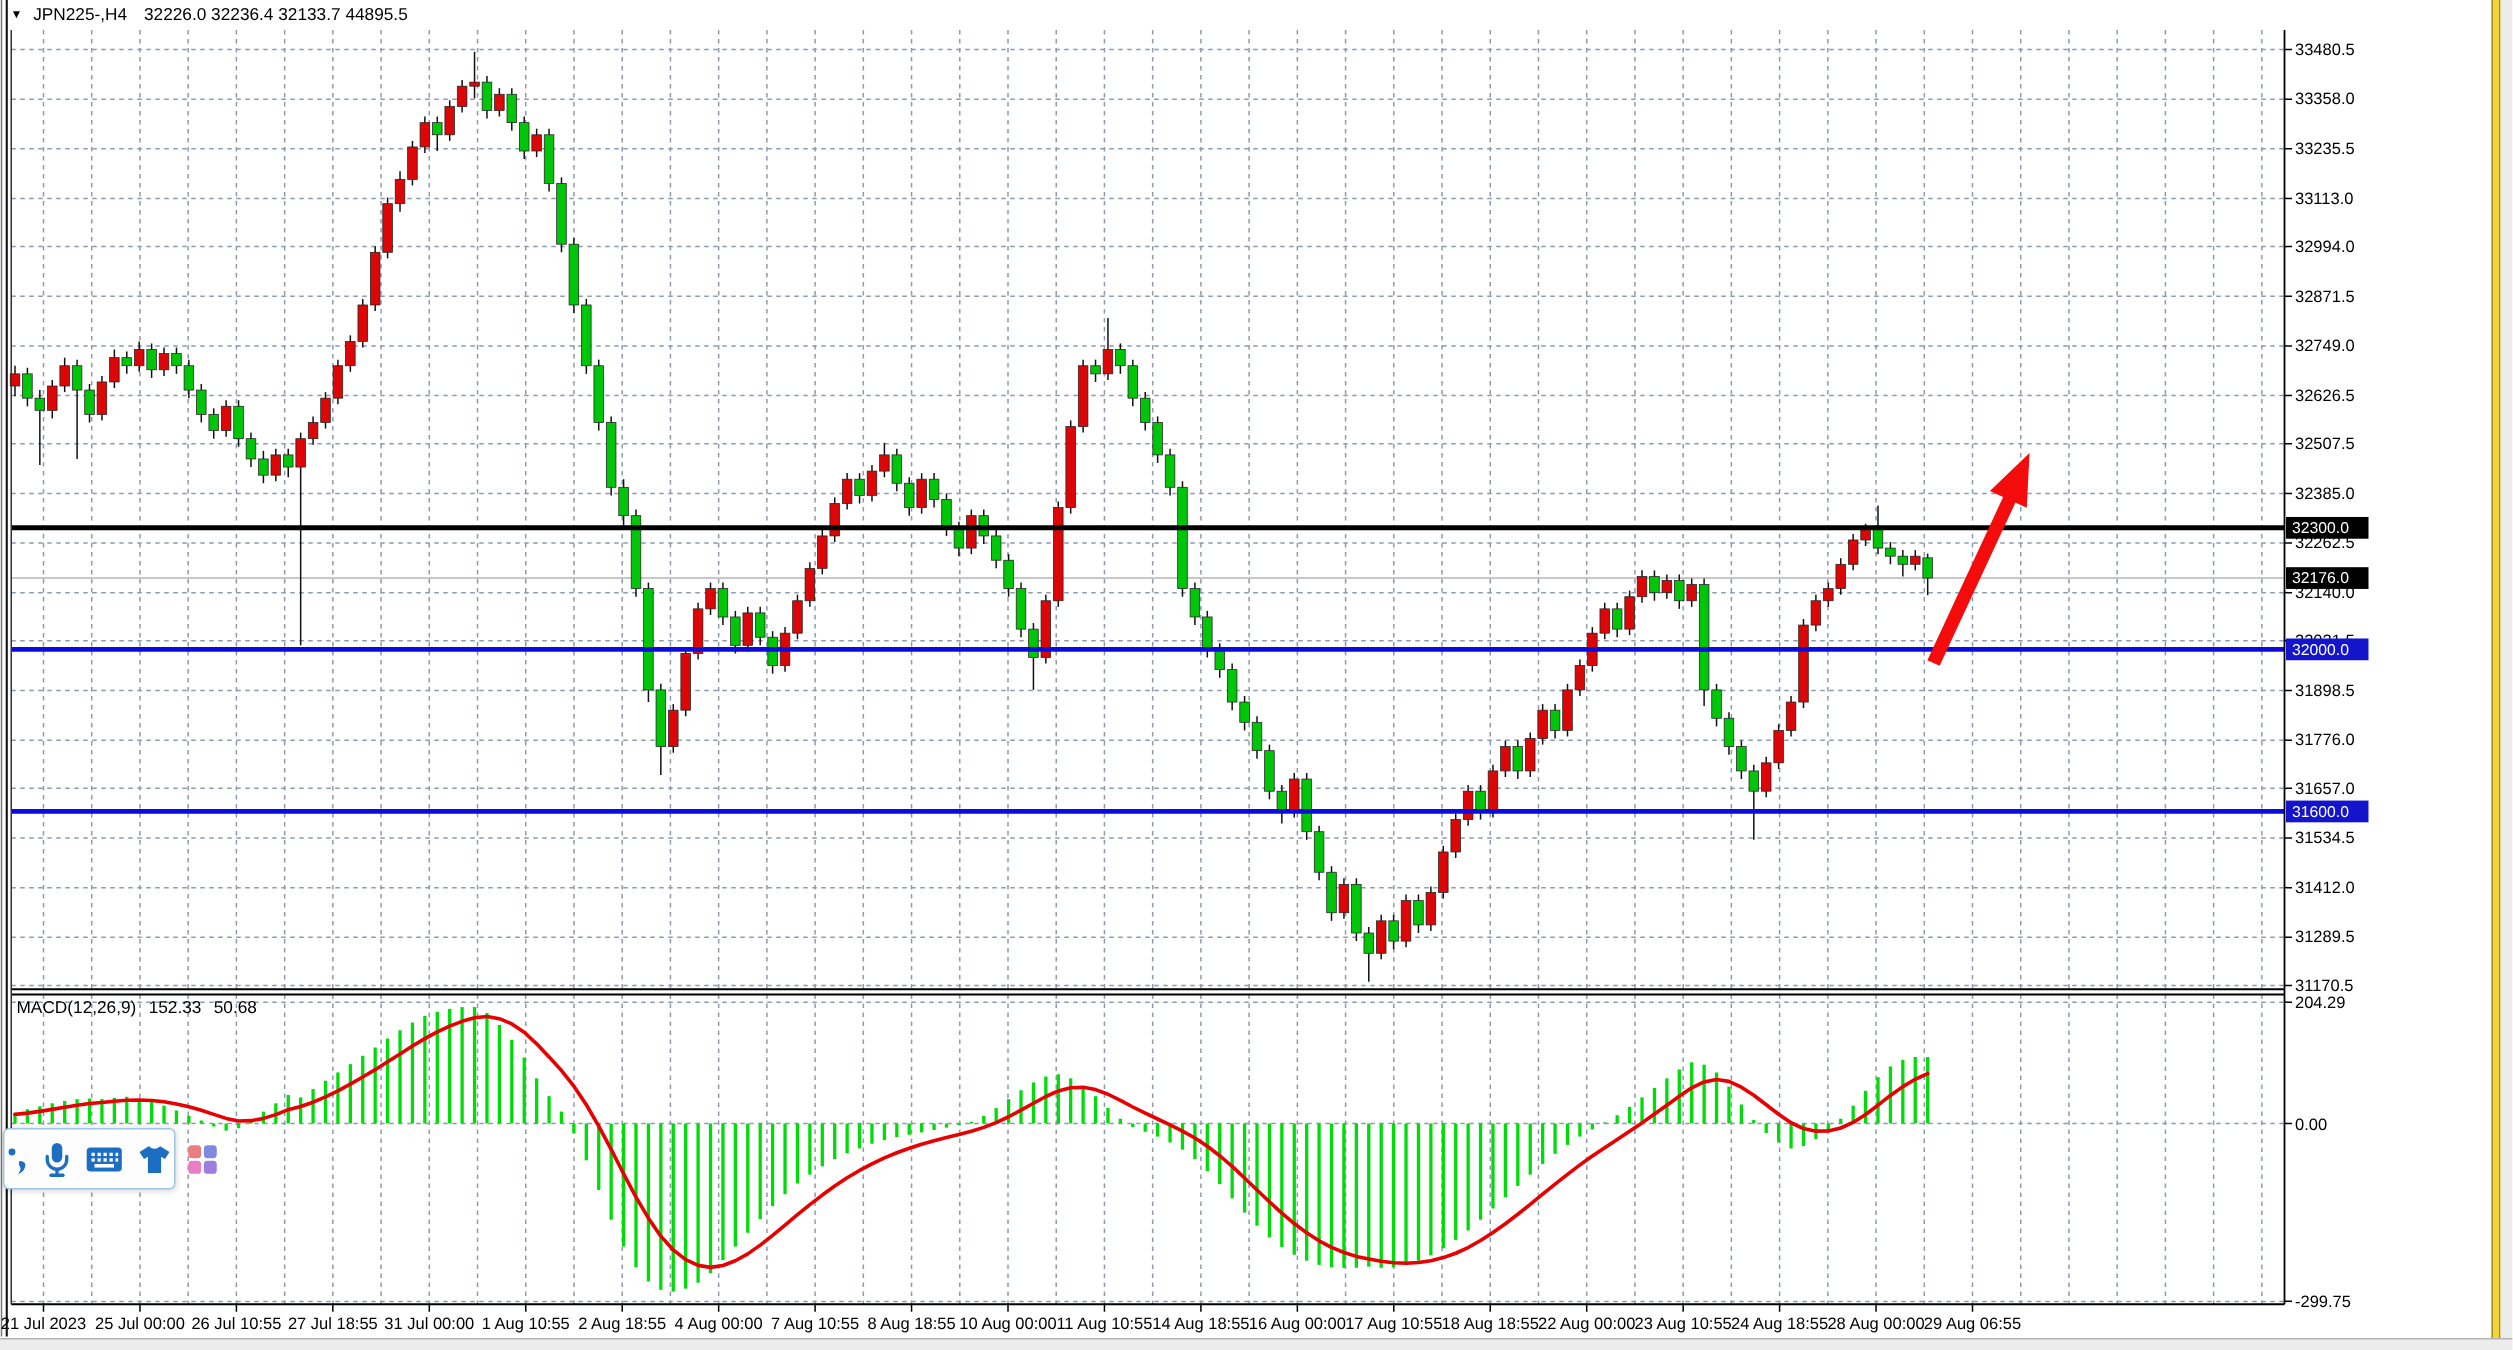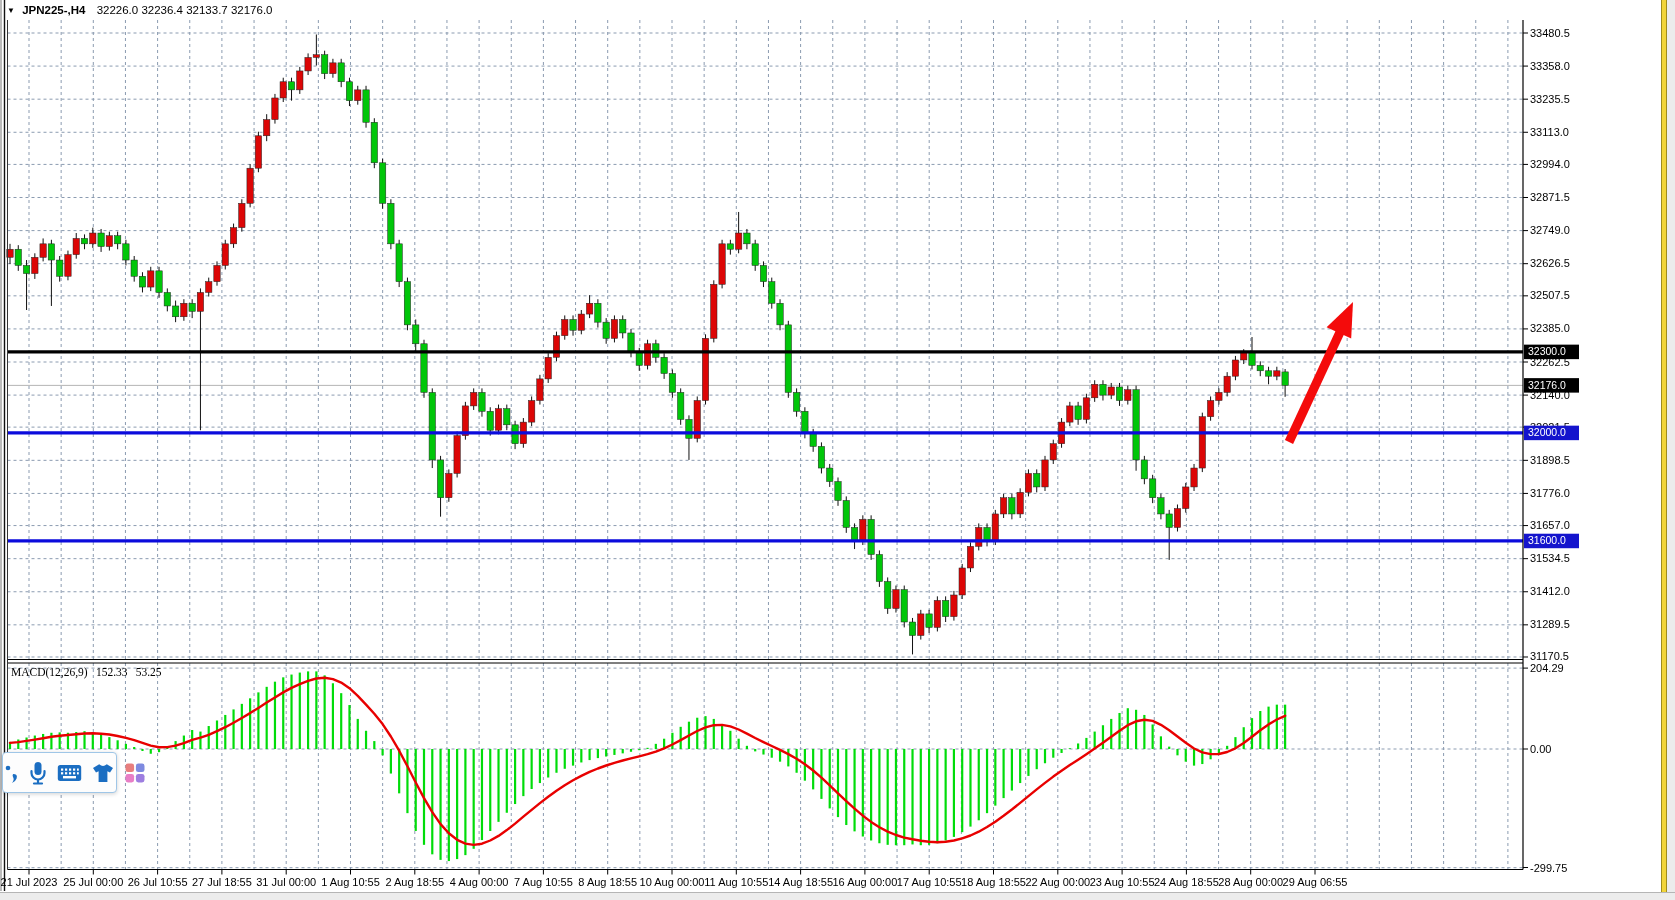--- a/index.html
+++ b/index.html
@@ -1,23 +1,23 @@
 <!DOCTYPE html>
 <html><head>
 <meta charset="utf-8">
 <style>
   html,body{margin:0;padding:0;width:1675px;height:900px;overflow:hidden;background:#ffffff;
     font-family:"Liberation Sans",sans-serif;}
   #stage{position:relative;width:1675px;height:900px;background:#ffffff;}
   svg#chart{position:absolute;left:0;top:0;}
   .title-bar{position:absolute;left:7px;top:4px;font-size:11.5px;color:#000;white-space:nowrap;}
   .title-bar .tri{font-size:8px;vertical-align:1px;margin-right:4px;cursor:pointer;}
-  .title-bar .sym{font-weight:bold;margin-right:8px;}
+  .title-bar .sym{font-weight:normal;margin-right:8px;}
   .macd-label{position:absolute;left:11px;top:666px;font-size:11.5px;color:#000;white-space:nowrap;}
-  .macd-label span{margin-right:5px;font-family:Liberation Serif, serif;}
+  .macd-label span{margin-right:5px;}
   .input-toolbar{position:absolute;left:2px;top:752px;width:115px;height:41px;background:#fdfdfd;
     border:1px solid #9fc6e7;border-radius:4px;box-shadow:0 1px 4px rgba(0,0,0,.18);
     display:flex;align-items:center;gap:9px;padding-left:2px;box-sizing:border-box;}
   .input-toolbar .ic{display:inline-flex;align-items:center;justify-content:center;cursor:pointer;}
   .strip-bottom{position:absolute;left:0;top:892px;width:1675px;height:8px;background:#ececec;border-top:1px solid #b5b5b5;}
   .strip-right{position:absolute;left:1667px;top:0;width:8px;height:900px;background:#ececec;}
   .yellow-stripe{position:absolute;left:1661px;top:0;width:6px;height:892px;background:#f2d53a;border-left:1px solid #9f8d1c;border-right:1px solid #9f8d1c;box-sizing:border-box;}
 </style>
 </head>
 <body>
@@ -714,27 +714,27 @@
       <text x="1250.7" y="886" fill="#000000" font-size="11px" font-family="&quot;Liberation Sans&quot;,sans-serif" text-anchor="middle">28 Aug 00:00</text>
       <line x1="1315" y1="869.5" x2="1315" y2="874.5" stroke="#000" stroke-width="1"></line>
       <text x="1315" y="886" fill="#000000" font-size="11px" font-family="&quot;Liberation Sans&quot;,sans-serif" text-anchor="middle">29 Aug 06:55</text>
       <line x1="1289" y1="442" x2="1341" y2="330" stroke="#f40b0b" stroke-width="9"></line>
       <polygon points="1353,302 1351.2,338.5 1326.6,327.3" fill="#f40b0b"></polygon>
     </svg>
 
   <div class="title-bar">
     <span class="tri">▼</span>
     <span class="sym">JPN225-,H4</span>
-    <span>32226.0 32236.4 32133.7 32176.0</span>
+    <span>32226.0 32236.4 32133.7 44895.5</span>
   </div>
 
   <div class="macd-label">
     <span>MACD(12,26,9)</span>
     <span>152.33</span>
-    <span>53.25</span>
+    <span>50.68</span>
   </div>
 
   <div class="input-toolbar">
     <span class="ic">
       <svg width="14" height="24" viewBox="0 0 14 24">
           <circle cx="3" cy="7" r="2.3" fill="#1b6ec2"></circle>
           <path d="M8 13 q5 0 3.6 4.4 q-1 3 -4.6 4.6 q2.4 -3.4 1.4 -5 q-1.4 -2.4 -0.4 -4 z" fill="#1b6ec2"></path>
         </svg>
     </span>
     <span class="ic">

